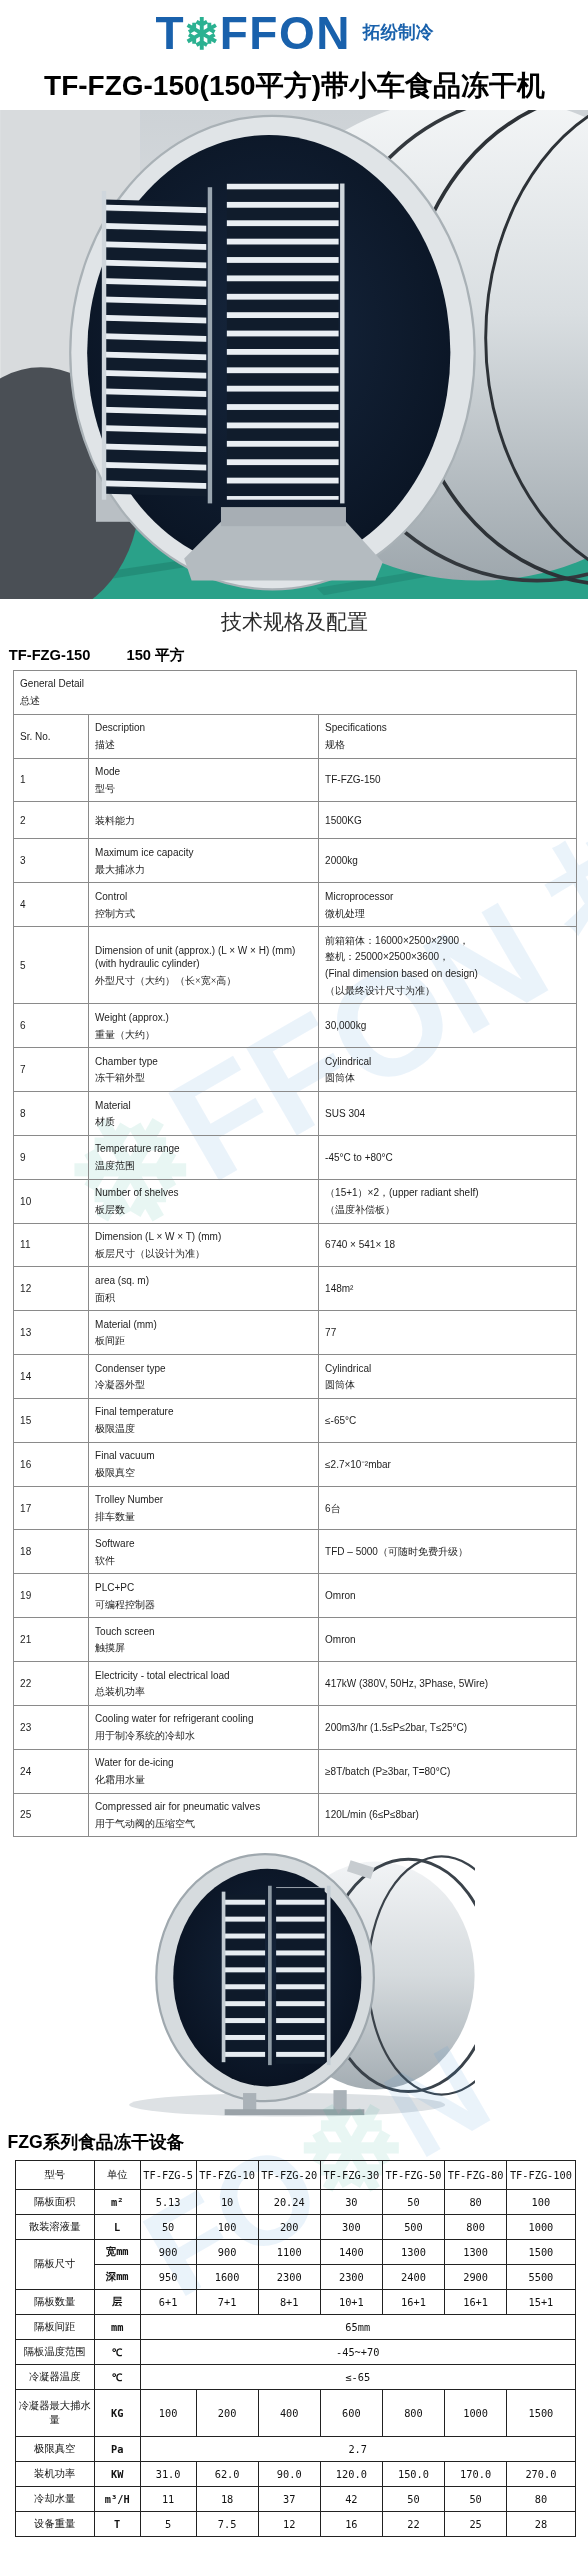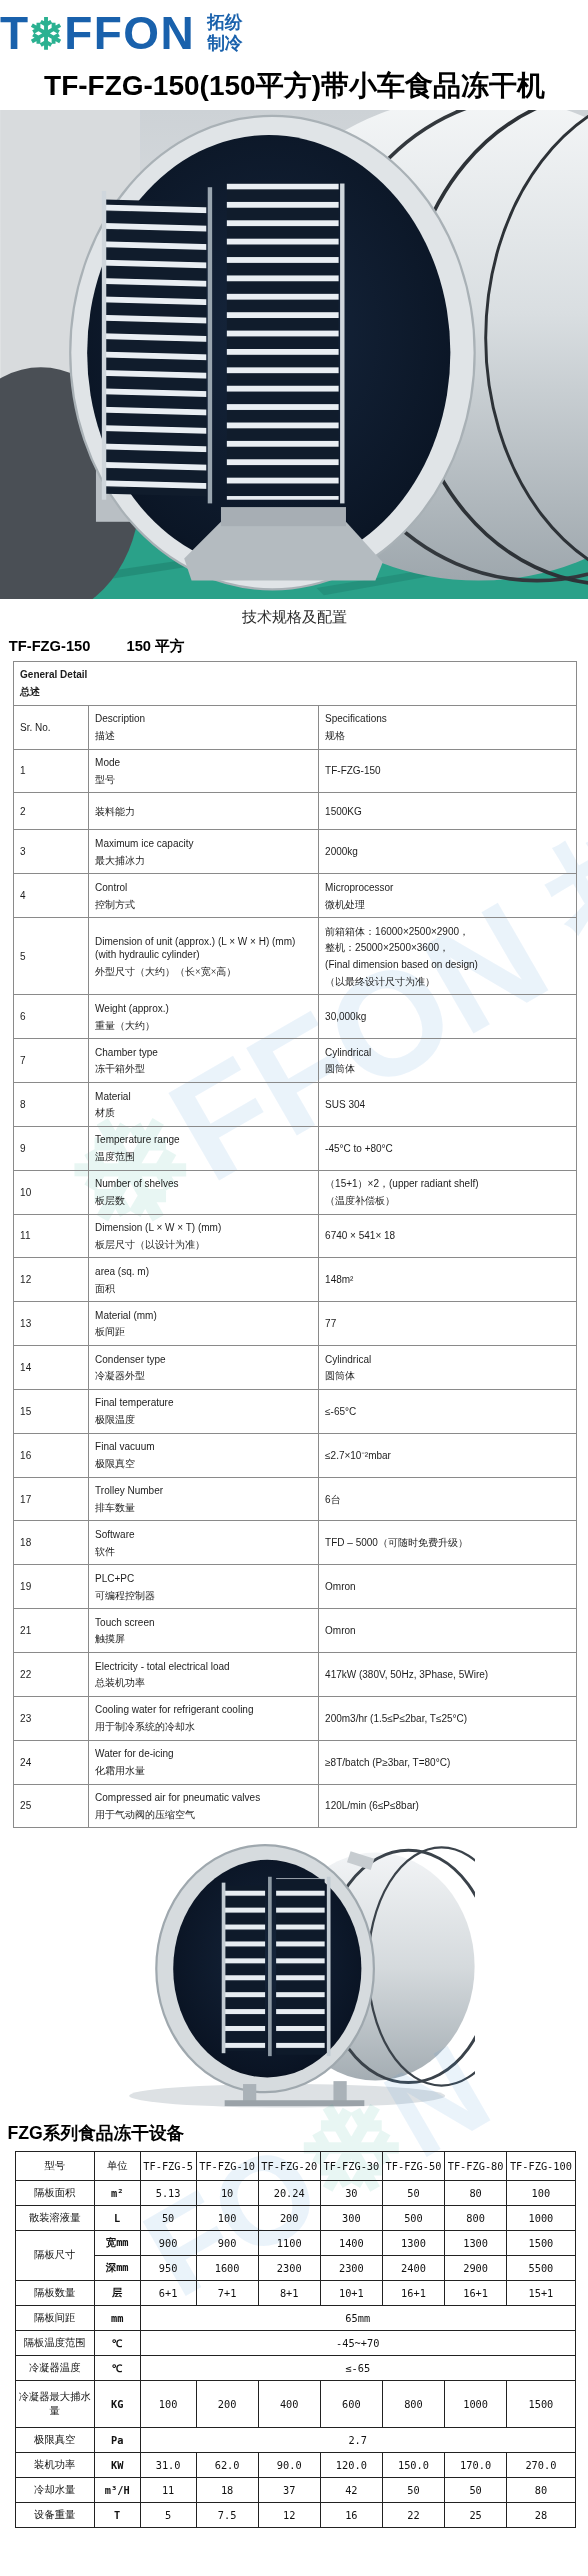--- a/index.html
+++ b/index.html
@@ -1,45 +1,45 @@
 <!DOCTYPE html>
 <html style="font-size:11.8px"><head>
 <meta charset="utf-8">
 <style>
   html,body{margin:0;padding:0;background:#ffffff;}
   .page{position:relative;width:589px;height:2576px;margin:0 auto;overflow:hidden;
         background:#ffffff;font-family:"Liberation Sans",sans-serif;color:#1c1c1c;}
   
-  .logo-bar{height:65px;display:flex;align-items:center;justify-content:flex-start;gap:7.4px;}
+  .logo-bar{height:65px;display:flex;align-items:center;justify-content:center;gap:7.4px;}
   .logo-word{font-weight:bold;font-size:46px;letter-spacing:1.5px;line-height:1;}
   .logo-blue{color:#1961ac;}
   .logo-flake{color:#2bb191;font-size:43px;margin:0 -1.5px;}
-  .logo-cn{display:flex;flex-direction:column;justify-content:center;color:#1961ac;
+  .logo-cn{display:flex;justify-content:center;color:#1961ac;
            font-weight:bold;font-size:17.7px;line-height:1.15;margin-left:4.4px;}
   
   .page-title{margin:0;padding:1.5px 0 5.9px 0;text-align:center;font-size:28px;font-weight:bold;color:#000;}
   
   .photo{display:block;line-height:0;}
   .photo-main{width:589px;height:489px;}
   .photo2-wrap{margin-top:11.8px;text-align:center;height:272px;}
   
-  .tech-title{margin-top:8.8px;text-align:center;font-size:15px;color:#2b2b2b;
+  .tech-title{margin-top:8.8px;text-align:center;font-size:21px;color:#2b2b2b;
               font-family:"Liberation Serif",serif;}
   .model-line{margin:10.3px 0 4.4px 8.8px;font-size:14.7px;font-weight:bold;color:#000;}
   .model-area{margin-left:32px;font-family:Liberation Sans, sans-serif;}
   .fzg-heading{margin:8.8px 0 5.9px 7.4px;font-size:17.7px;font-weight:bold;color:#000;}
   
   .spec-table{border-collapse:collapse;width:564px;margin-left:13.2px;border:1.5px solid #7a7a7a;
               position:relative;z-index:1;background:transparent;}
   .spec-table td{border:0.7px solid #8a8a8a;padding:2.9px 5.9px;font-size:10px;vertical-align:middle;}
   .spec-table tr{height:37px;}
   .cell-line{margin:3.7px 0;line-height:1.3;}
   .zh{font-family:"Liberation Serif",serif;}
   .spec-large{font-size:15.5px;}
-  .group-row td{vertical-align:middle;font-weight:bold;}
+  .group-row td{vertical-align:middle;}
   
   .fzg-table{border-collapse:collapse;width:561px;margin-left:14.7px;border:1.5px solid #222;
              font-family:"DejaVu Sans Mono",monospace;position:relative;z-index:1;}
   .fzg-table td{border:0.7px solid #222;text-align:center;font-size:10.3px;padding:1.5px 2.2px;color:#111;}
   .fzg-table tr{height:25px;}
   .fzg-table tr.head{height:29px;}
   .fzg-table tr.tall{height:47px;}
   .fzg-label{font-family:"Liberation Sans",sans-serif;font-size:10.7px;}
   .fzg-unit{font-weight:bold;}
   

